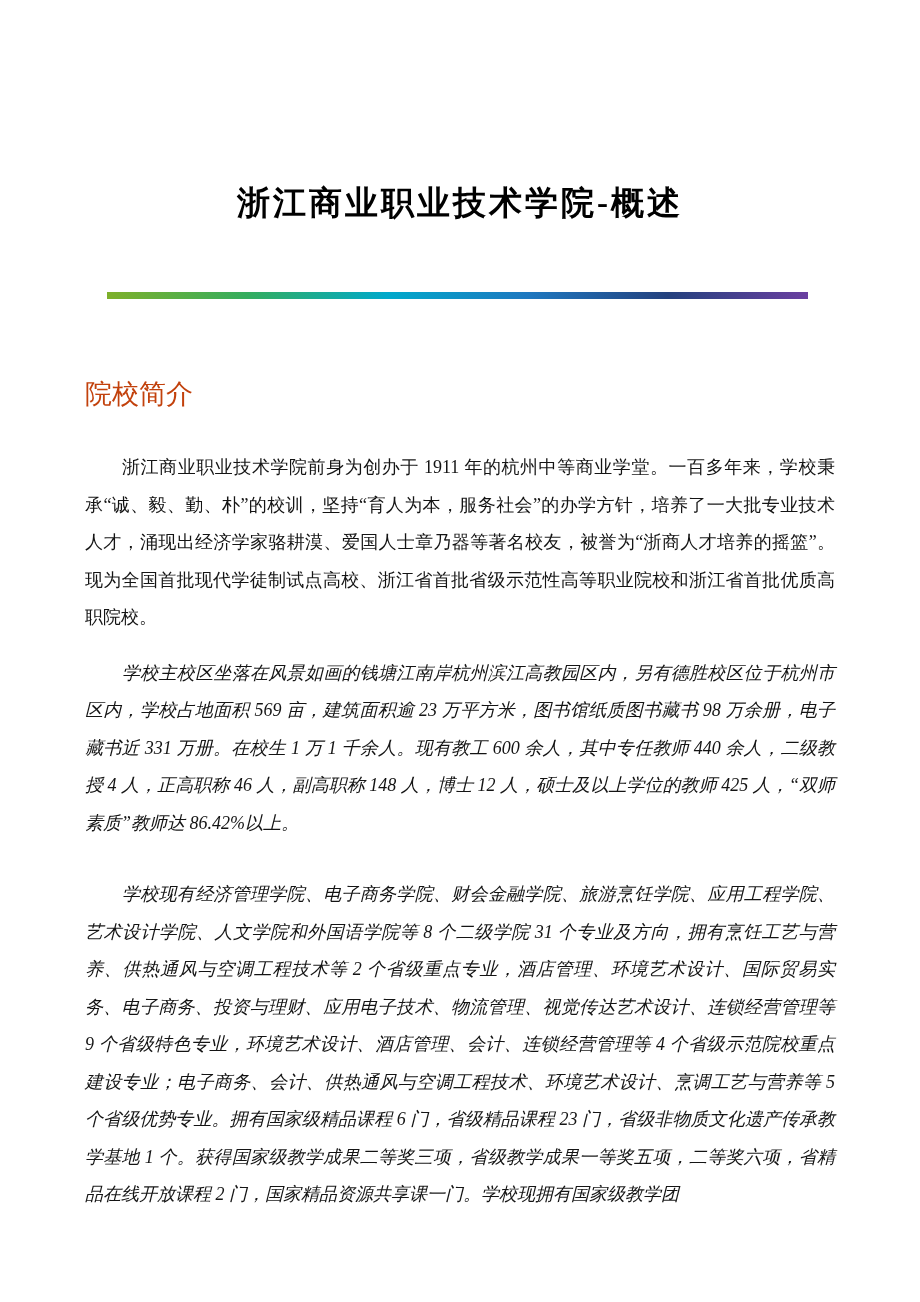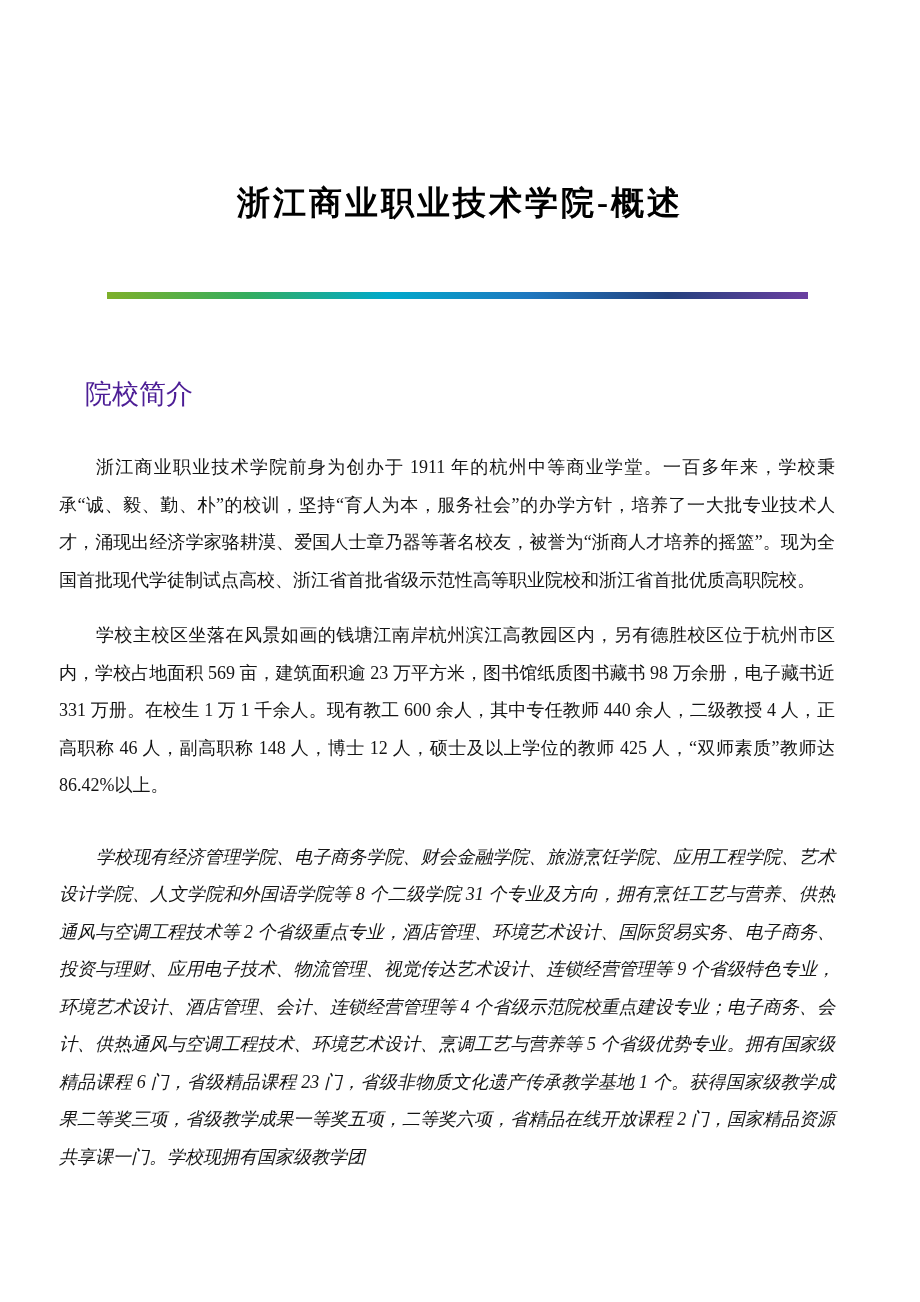--- a/index.html
+++ b/index.html
@@ -28,36 +28,36 @@
     height: 7px;
     margin: 69px 0 0 107px;
     
     background: #00a9cb;
   }
   .section-heading {
     margin: 76px 0 0 85px;
     font-size: 27px;
     line-height: 38px;
     font-weight: normal;
-    color: #4c1d95;
+    color: #c2410c;
   }
   .content {
-    margin: 0 85px 0 59px;
+    margin: 0 85px 0 85px;
     font-size: 18px;
     line-height: 37.5px;
     text-align: justify;
     text-justify: inter-ideograph;
     color: #141414;
   }
   .content p {
     text-indent: 37px;
     margin: 0;
   }
   .content p.p1 { margin-top: 36px; }
-  .content p.p2 { margin-top: 18px; }
+  .content p.p2 { margin-top: 18px; font-style: italic; }
   .content p.p3 { margin-top: 34px; font-style: italic; }
 </style>
 </head>
 <body>
 
 <div class="page">
   <h1 class="doc-title">浙江商业职业技术学院-概述</h1>
 
   <div class="divider" style="background: linear-gradient(to right, rgb(126, 176, 42), rgb(52, 173, 94), rgb(0, 169, 203), rgb(30, 120, 192), rgb(36, 65, 126), rgb(106, 63, 160));"></div>
 

